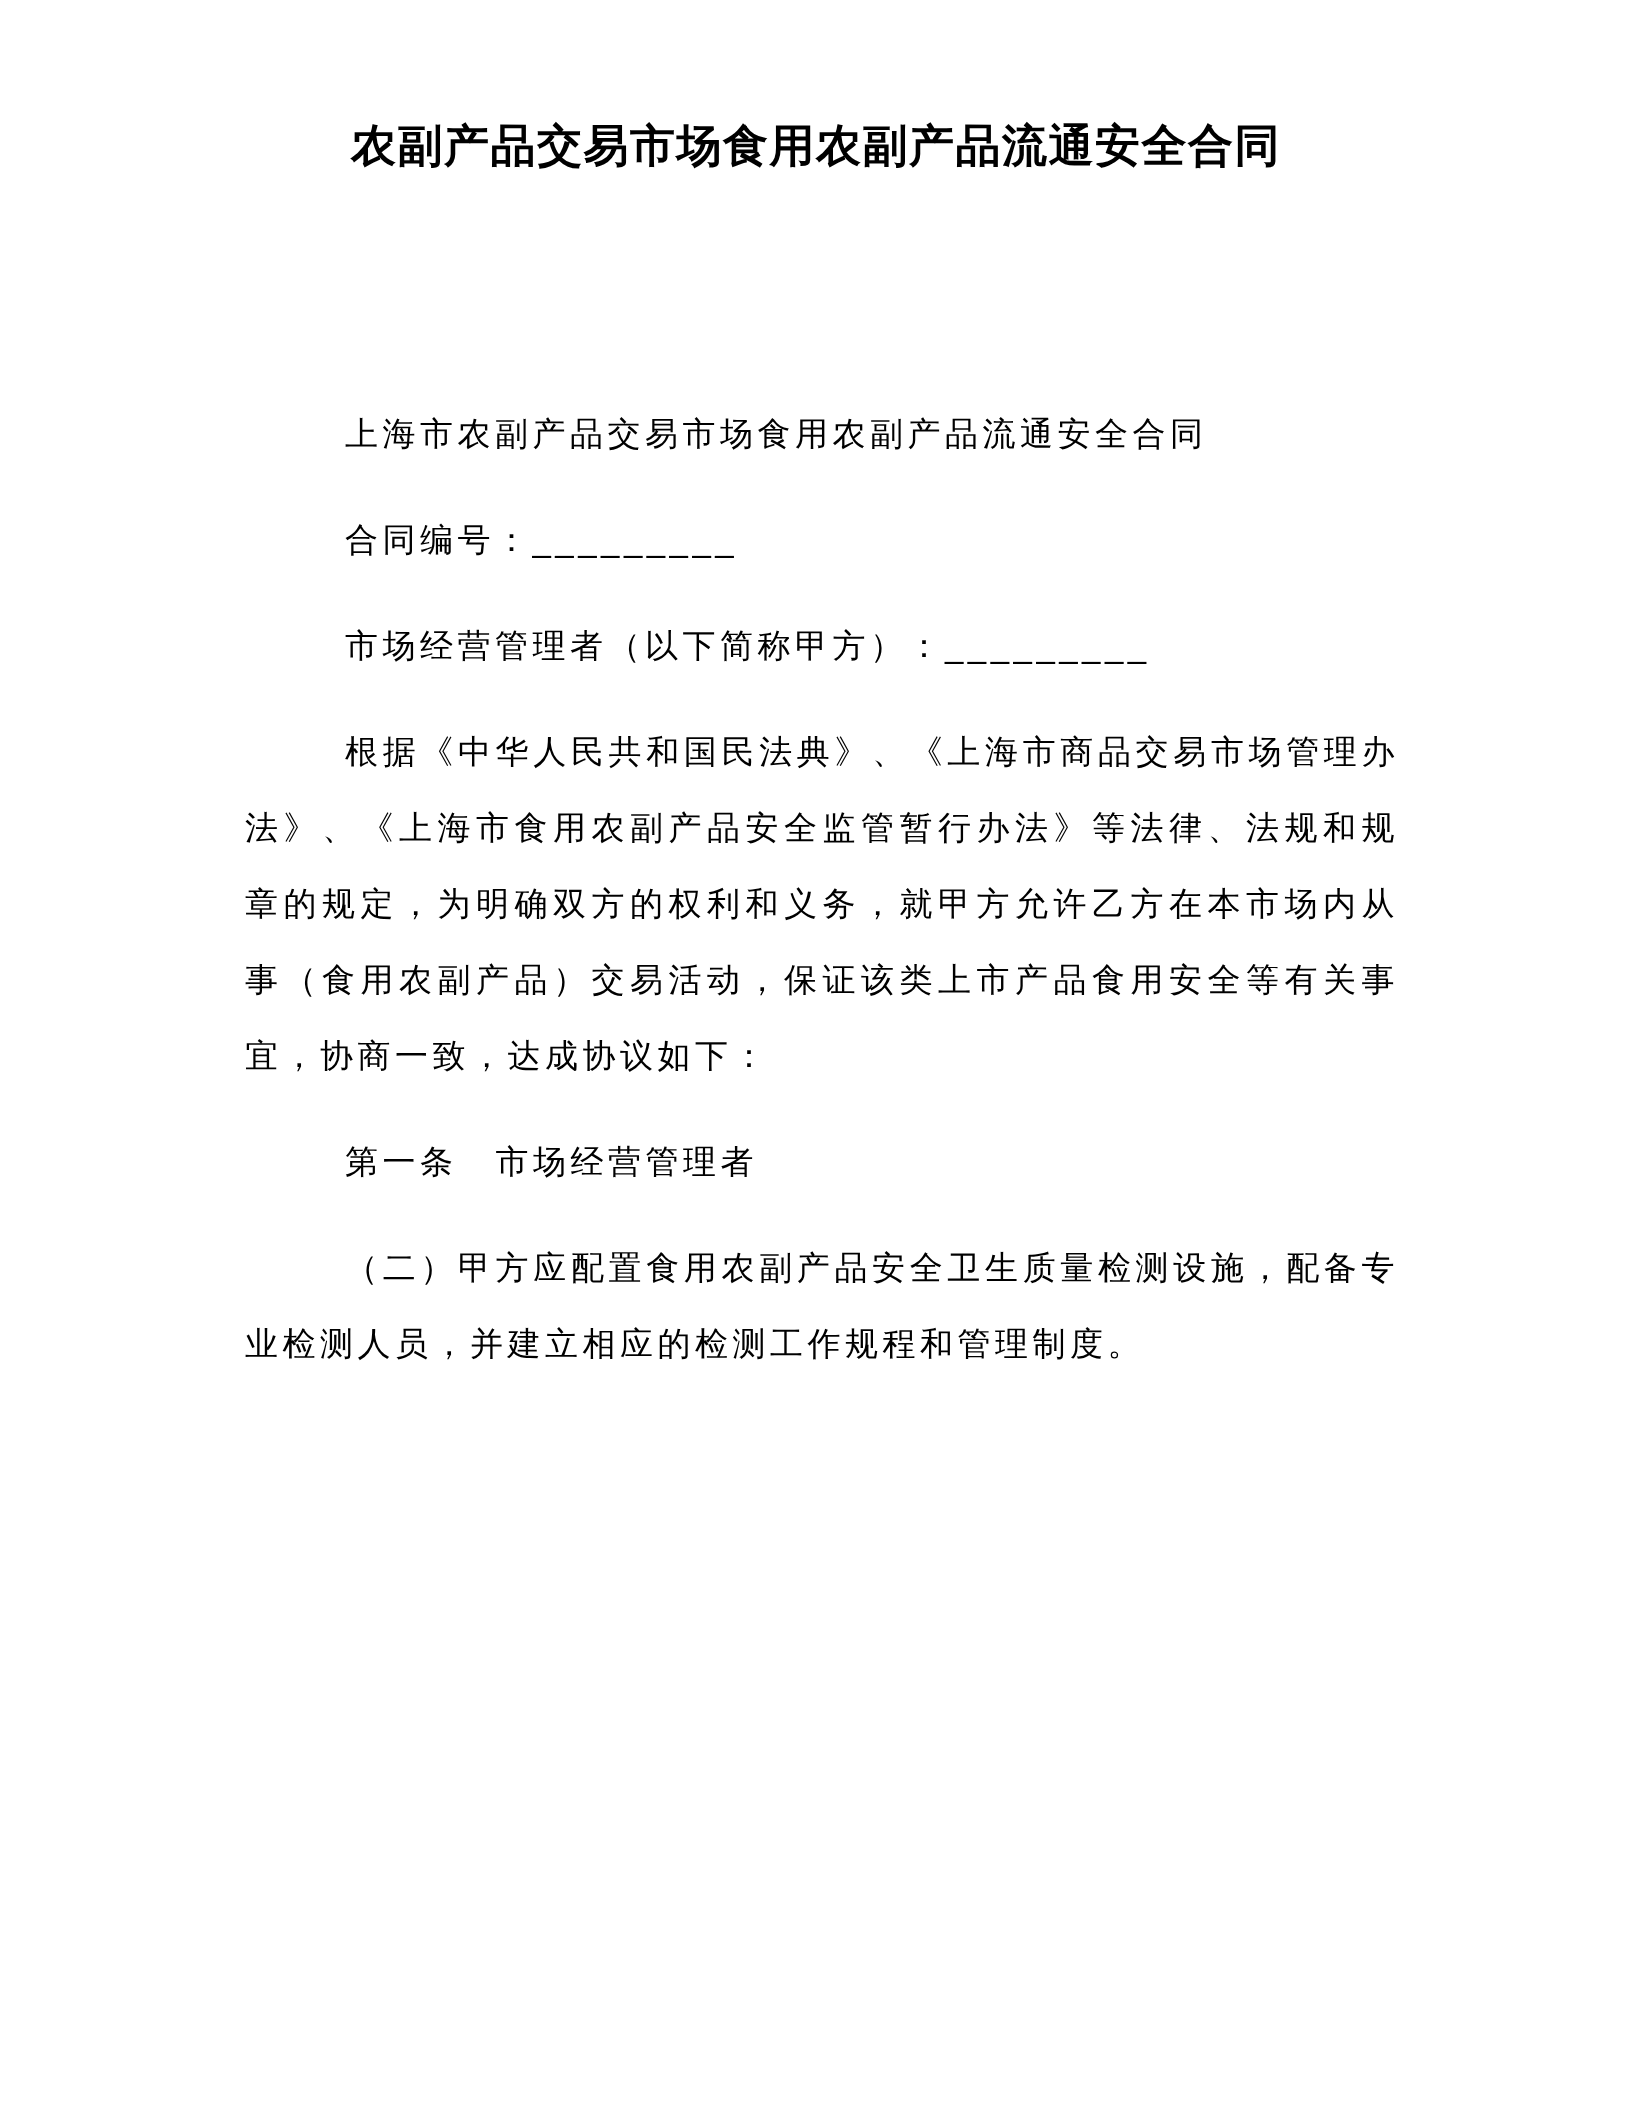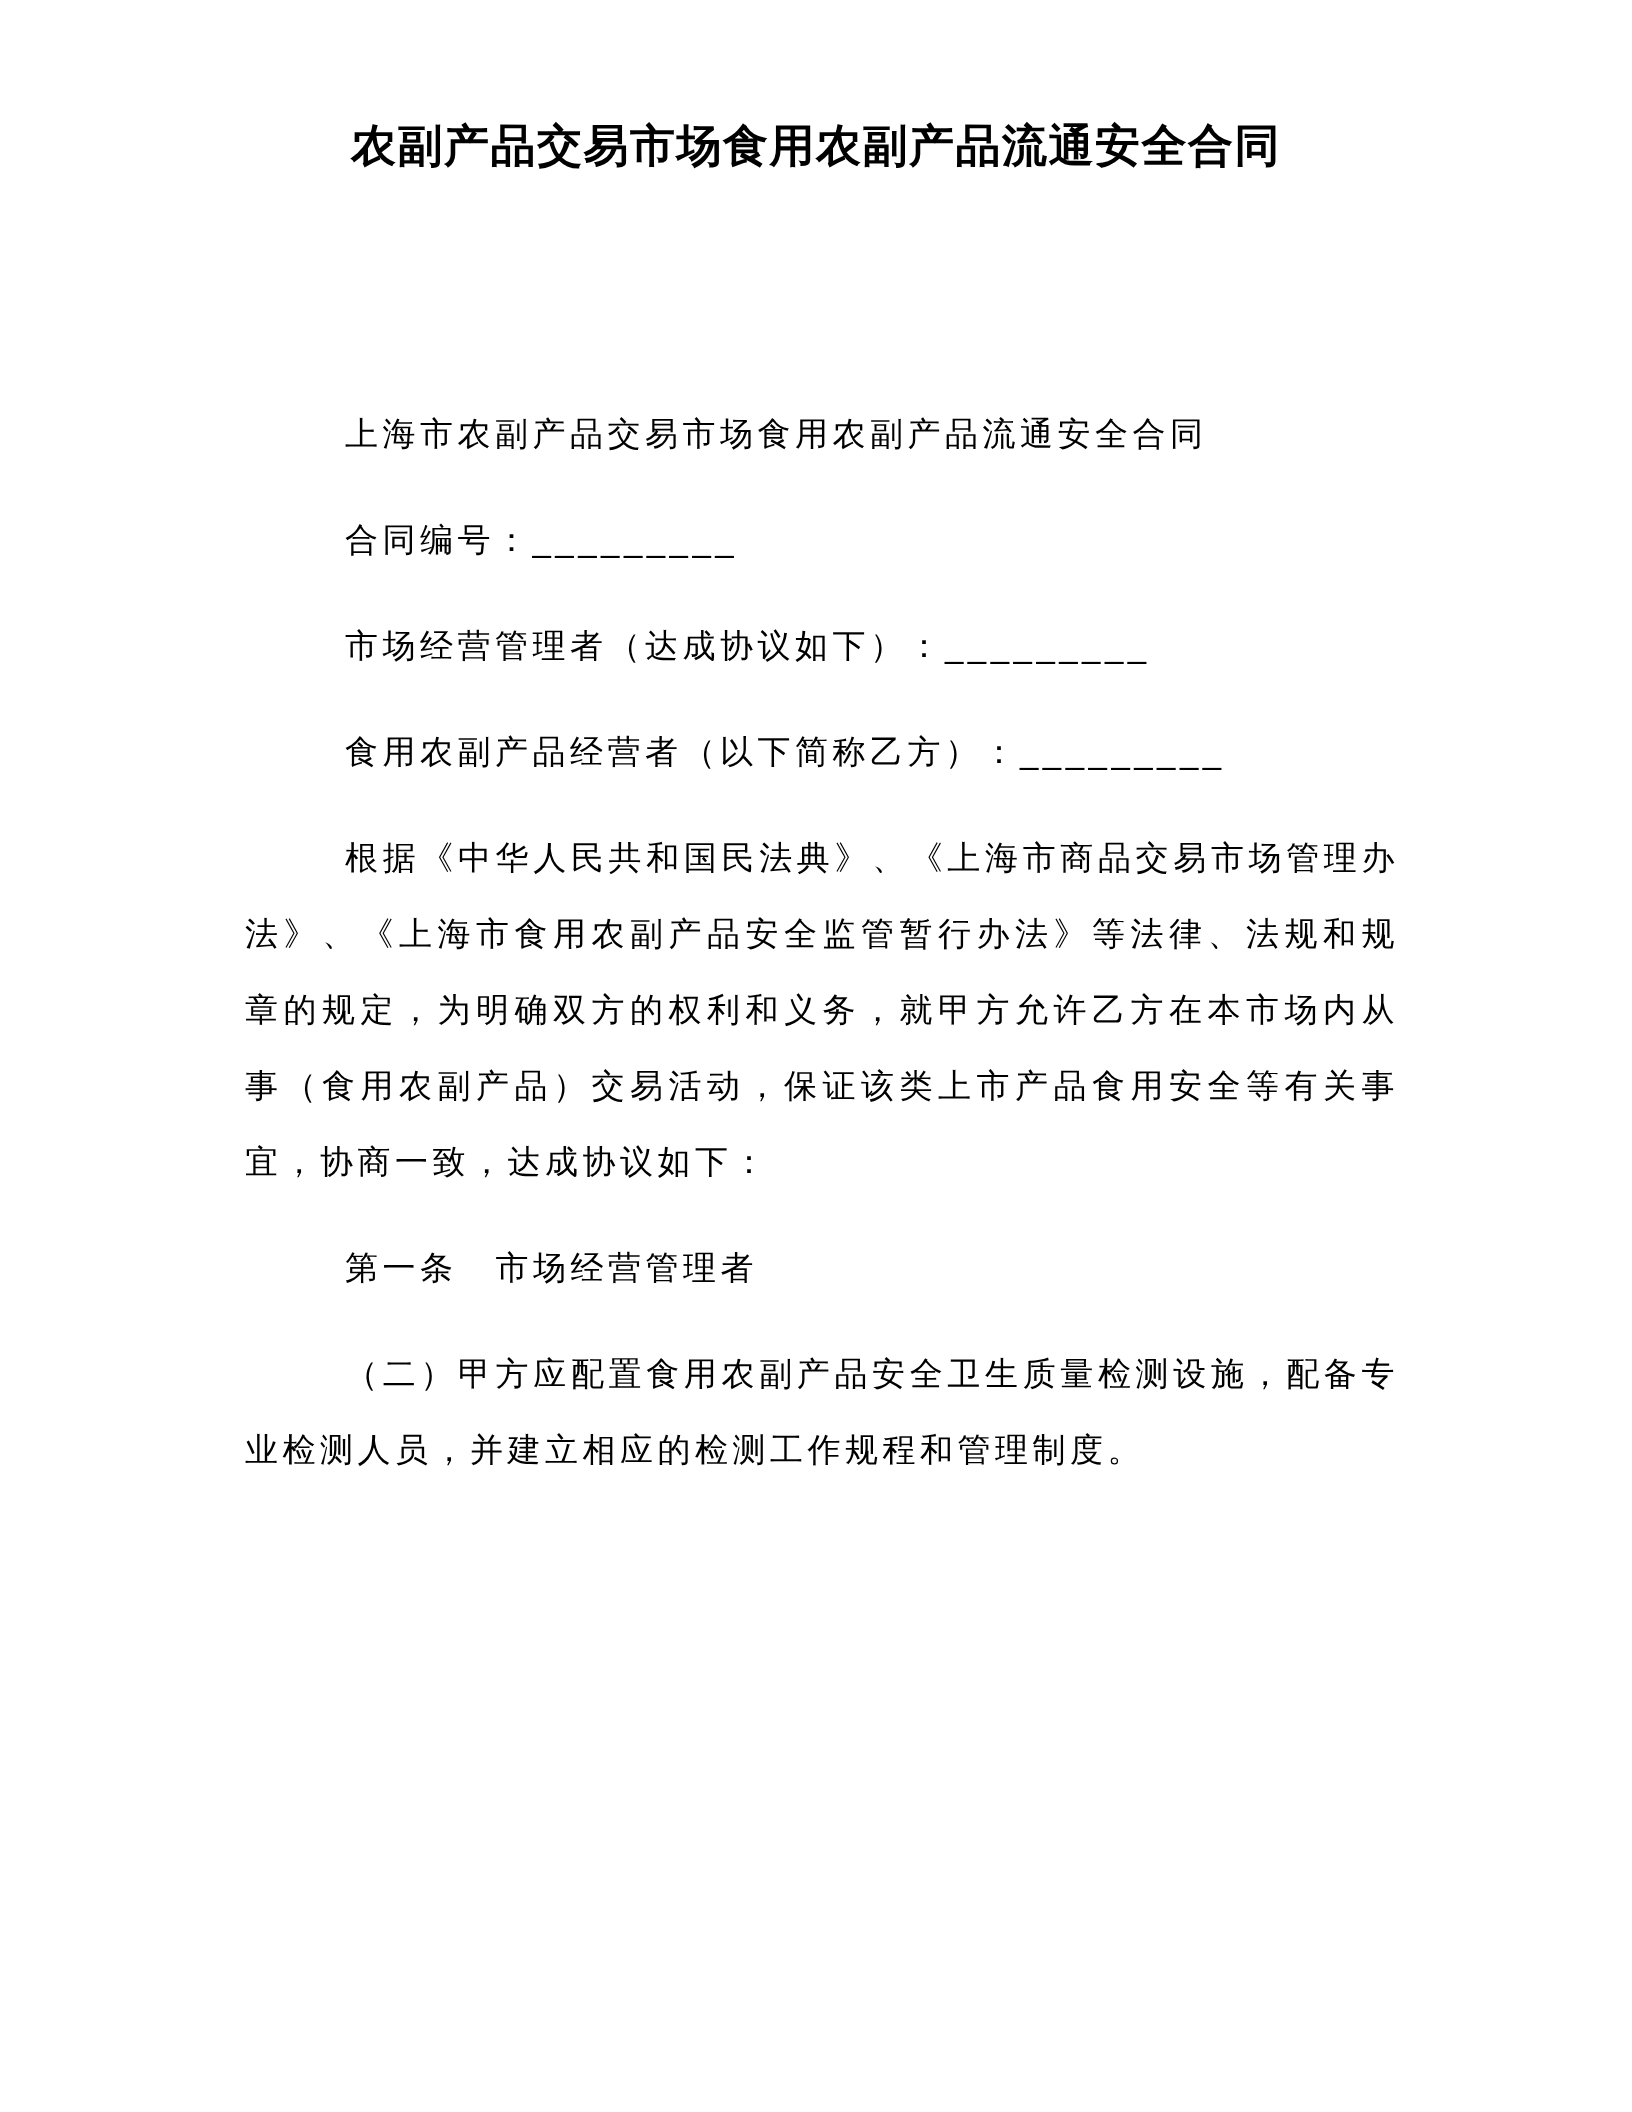--- a/index.html
+++ b/index.html
@@ -52,26 +52,23 @@
 
   <h1 class="doc-title">农副产品交易市场食用农副产品流通安全合同</h1>
 
   <p class="para">上海市农副产品交易市场食用农副产品流通安全合同</p>
 
   <p class="para">
     <span>合同编号：</span><span class="blank-underline">_________</span>
   </p>
 
   <p class="para">
-    <span>市场经营管理者（达成协议如下）：</span><span class="blank-underline">_________</span>
+    <span>市场经营管理者（以下简称甲方）：</span><span class="blank-underline">_________</span>
   </p>
 
-  <p class="para">
-    <span>食用农副产品经营者（以下简称乙方）：</span><span class="blank-underline">_________</span>
-  </p>
 
   <p class="para">根据《中华人民共和国民法典》、《上海市商品交易市场管理办法》、《上海市食用农副产品安全监管暂行办法》等法律、法规和规章的规定，为明确双方的权利和义务，就甲方允许乙方在本市场内从事（食用农副产品）交易活动，保证该类上市产品食用安全等有关事宜，协商一致，达成协议如下：</p>
 
   <p class="para">
     <span class="article-num">第一条</span><span>市场经营管理者</span>
   </p>
 
 
   <p class="para">（二）甲方应配置食用农副产品安全卫生质量检测设施，配备专业检测人员，并建立相应的检测工作规程和管理制度。</p>
 

